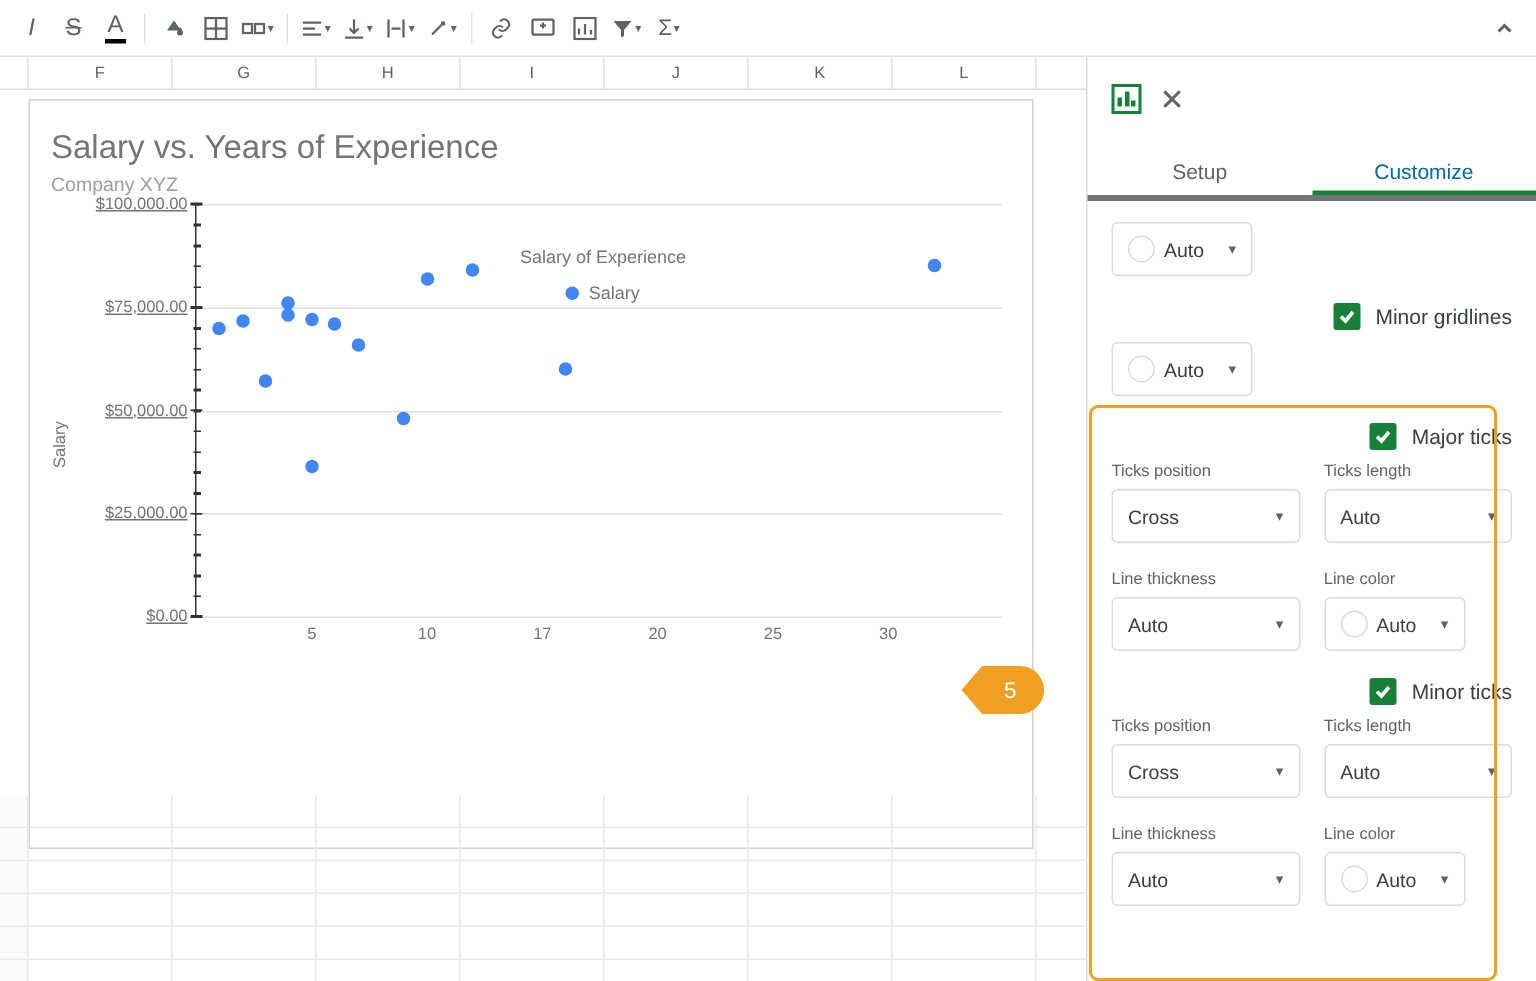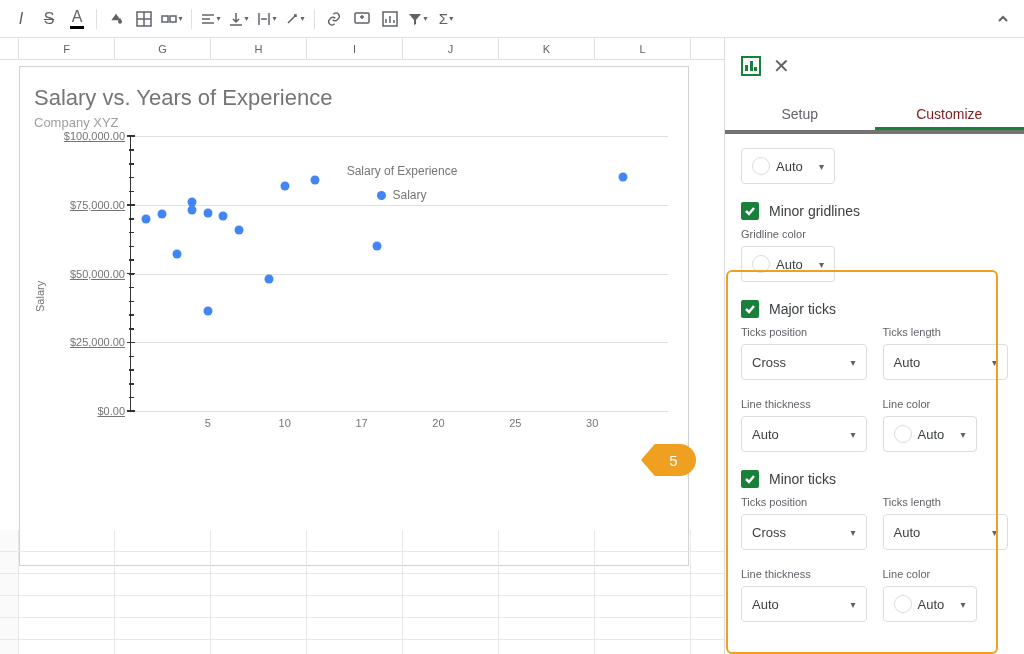--- a/index.html
+++ b/index.html
@@ -42,33 +42,33 @@
 
 .sidebar { width: 300px; border-left: 1px solid #dadce0; display: flex; flex-direction: column; background: #fff; }
 .sb-header { display: flex; align-items: center; height: 56px; padding: 0 16px; }
 .sb-icon { width: 20px; height: 20px; border: 2px solid #188038; display: flex; align-items: center; justify-content: center; margin-right: 12px; }
 .sb-icon-bars { display: flex; gap: 1.5px; align-items: flex-end; height: 10px;}
 .sb-icon-bars span { width: 3px; background: #188038; }
 .sb-title { font-size: 17px; color: #3c4043; flex: 1; }
 .sb-close { font-size: 20px; color: #5f6368; cursor: pointer; }
 .sb-tabs { display: flex; height: 40px; border-bottom: 4px solid #737373; }
 .sb-tab { flex: 1; text-align: center; line-height: 40px; font-size: 14px; color: #5f6368; cursor: pointer; }
-.sb-tab.active { color: #7f1d1d; font-weight: 500; border-bottom: 3px solid #188038; }
+.sb-tab.active { color: #0369a1; font-weight: 500; border-bottom: 3px solid #188038; }
 .sb-body { flex: 1; overflow-y: auto; padding: 14px 16px; }
 .sb-body::-webkit-scrollbar{width:10px}
 .sb-body::-webkit-scrollbar-thumb{background:#dadce0;border-radius:5px}
 
 .fld-group { margin-bottom: 18px; }
 .fld-label { font-size: 11px; color: #5f6368; margin-bottom: 6px; }
 .dropdown { height: 36px; border: 1px solid #dadce0; border-radius: 4px; display: flex; align-items: center; padding: 0 10px; font-size: 13px; color: #3c4043; cursor: pointer; background: #fff; }
 .dropdown .dd-arrow { margin-left: auto; font-size: 10px; color: #5f6368; }
 .dropdown.small { width: 94px; }
 .dropdown .color-dot { width: 18px; height: 18px; border: 1px solid #dadce0; border-radius: 50%; margin-right: 6px; background: #fff;}
 
-.chk-row { display: flex; align-items: center; margin: 14px 0 8px 0; }
+.chk-row { display: flex; align-items: center; margin: 14px 0 8px 0; justify-content: flex-end; }
 .chk { width: 18px; height: 18px; background: #188038; border-radius: 2px; display: flex; align-items: center; justify-content: center; margin-right: 10px; cursor: pointer; }
 .chk svg { stroke: #fff; }
 .chk-label { font-size: 14px; color: #3c4043; }
 
 .two-col { display: flex; gap: 16px; }
 .two-col > div { flex: 1; }
 
 .grid-rows { position:absolute; top:470px; left:0; right:0;}
 .grid-row { height:22px; border-bottom:1px solid #e8e8e8; display:flex;}
 .grid-cell{width:96px;border-right:1px solid #e8e8e8;}
@@ -356,21 +356,20 @@
 
       <div class="chk-row">
         <div class="chk">
           <svg width="12" height="12" viewBox="0 0 12 12" fill="none" stroke-width="2.5">
               <path d="M2 6l3 3 5-6"></path>
             </svg>
         </div>
         <div class="chk-label">Minor gridlines</div>
       </div>
       <div class="fld-group">
-        <div class="fld-label">Gridline color</div>
         <div class="dropdown small">
           <span class="color-dot"></span>
             <span>Auto</span>
             <span class="dd-arrow">▾</span>
         </div>
       </div>
 
       <div class="chk-row">
         <div class="chk">
           <svg width="12" height="12" viewBox="0 0 12 12" fill="none" stroke-width="2.5">

